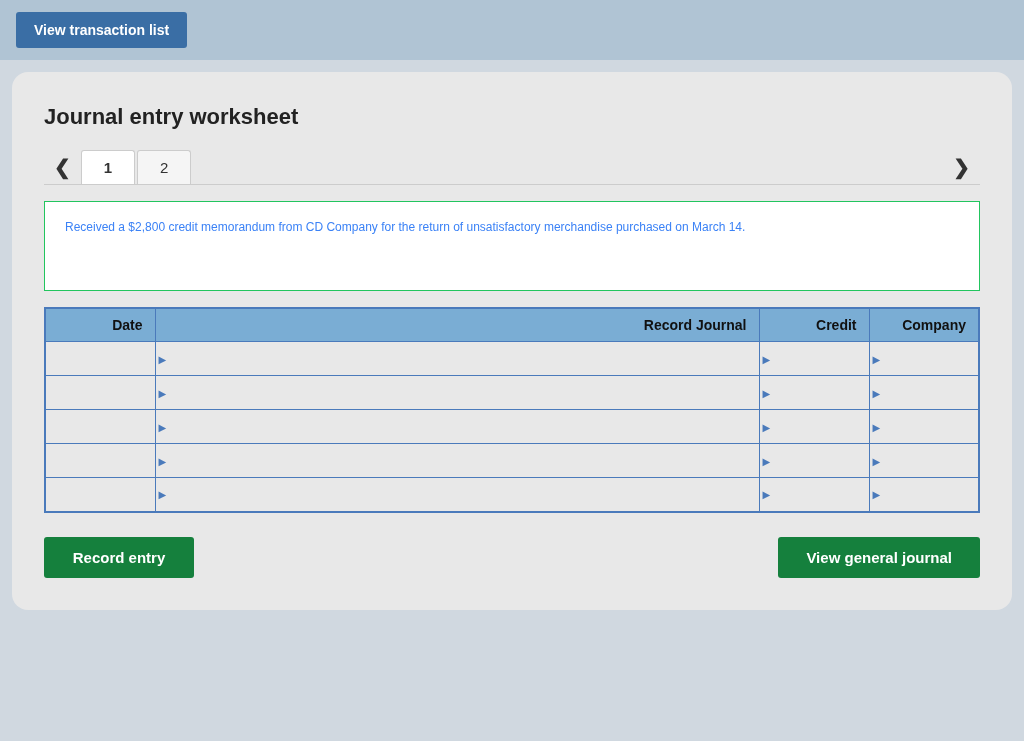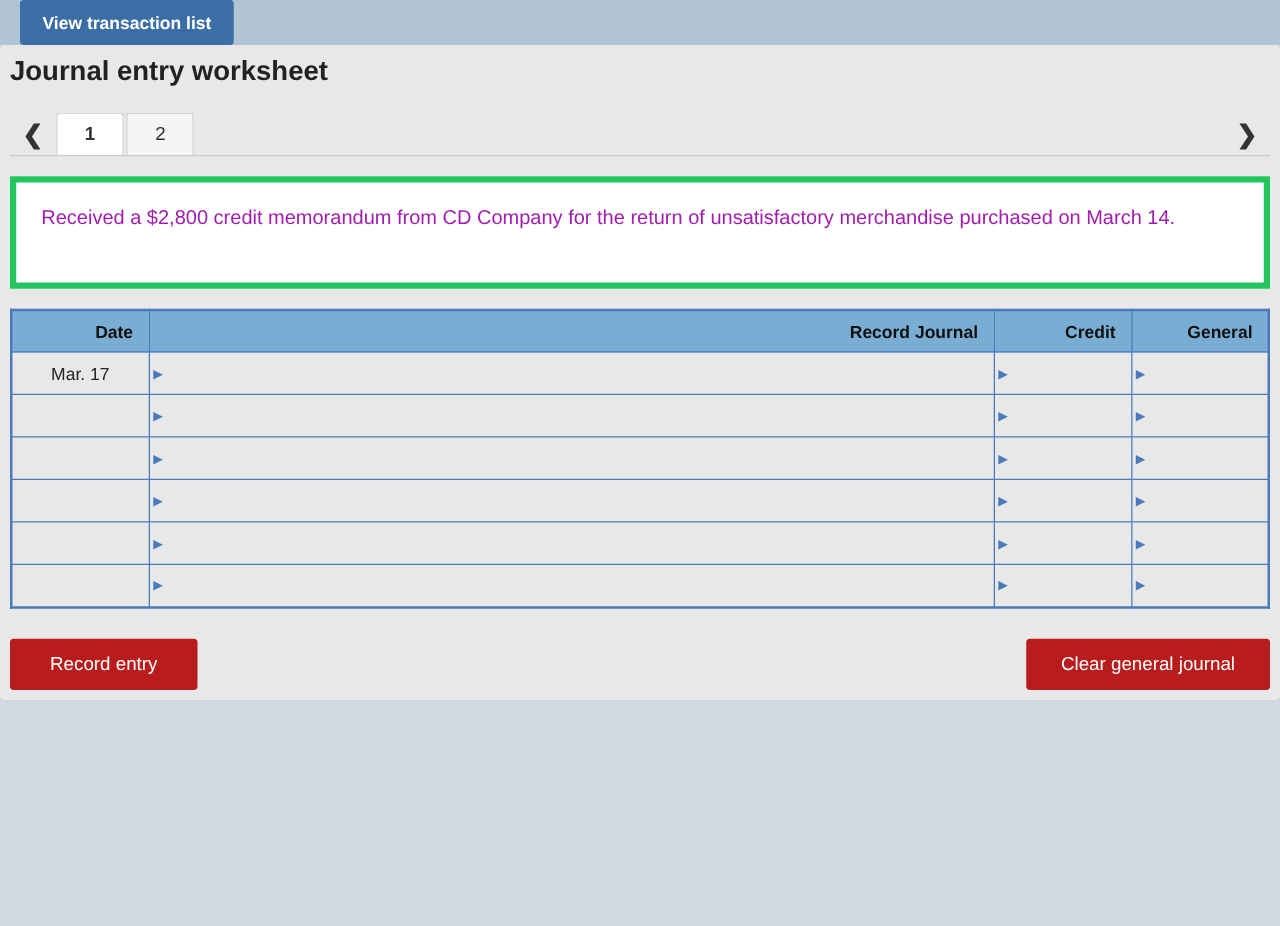--- a/index.html
+++ b/index.html
@@ -4,36 +4,37 @@
   <style>
     * { box-sizing: border-box; margin: 0; padding: 0; }
     body {
       font-family: Arial, sans-serif;
       background-color: #d0d8e0;
       min-height: 741px;
       padding: 0;
     }
     .top-bar {
       background-color: #b0c4d4;
-      padding: 0 16px;
+      padding: 12px 16px;
     }
     .view-transaction-btn {
       background-color: #3a6ea5;
       color: white;
       border: none;
       padding: 10px 18px;
       font-size: 14px;
       font-weight: bold;
       cursor: pointer;
       border-radius: 3px;
     }
     .main-container {
       background-color: #e8e8e8;
-      padding: 8px;
-      border-radius: 4px;
+      margin: 12px;
+      padding: 32px;
+      border-radius: 16px;
     }
     .worksheet-title {
       font-size: 22px;
       font-weight: bold;
       color: #222;
       margin-bottom: 20px;
     }
     .tabs-row {
       display: flex;
       align-items: center;
@@ -65,26 +66,26 @@
       border-color: #ccc;
       font-weight: bold;
       position: relative;
       z-index: 1;
     }
     .tab-spacer {
       flex: 1;
     }
     .description-box {
       background: white;
-      border: 5px solid #22c55e;
+      border: 1px solid #22c55e;
       padding: 16px 20px;
       margin-bottom: 16px;
-      font-size: 16px;
+      font-size: 12px;
       line-height: 1.6;
-      color: #a21caf;
+      color: #3b82f6;
       min-height: 90px;
     }
     .note-text {
       color: #cc0000;
       font-size: 13px;
       margin-bottom: 12px;
     }
     .journal-table {
       width: 100%;
       border-collapse: collapse;
@@ -140,26 +141,26 @@
     }
     .journal-table tbody tr td.has-indicator input {
       padding-left: 16px;
     }
     .buttons-row {
       display: flex;
       align-items: center;
       gap: 16px;
     }
     .btn-primary {
-      background-color: #b91c1c;
+      background-color: #15803d;
       color: white;
       border: none;
       padding: 12px 28px;
       font-size: 15px;
-      font-weight: normal;
+      font-weight: bold;
       cursor: pointer;
       border-radius: 3px;
       min-width: 150px;
     }
     .btn-spacer {
       flex: 1;
     }
   </style>
 </head>
 <body>
@@ -183,30 +184,24 @@
     <span>Received a $2,800 credit memorandum from CD Company for the return of unsatisfactory merchandise purchased on March 14.</span>
   </div>
 
 
   <table class="journal-table">
     <thead>
       <tr>
         <th class="col-date">Date</th>
         <th class="col-journal">Record Journal</th>
         <th class="col-debit">Credit</th>
-        <th class="col-credit">General</th>
+        <th class="col-credit">Company</th>
       </tr>
     </thead>
     <tbody>
-      <tr>
-        <td class="date-cell">Mar. 17</td>
-        <td class="has-indicator"><input type="text" style=""></td>
-        <td class="has-indicator"><input type="text" style=""></td>
-        <td class="has-indicator"><input type="text" style=""></td>
-      </tr>
       <tr>
         <td class="date-cell"></td>
         <td class="has-indicator"><input type="text" style=""></td>
         <td class="has-indicator"><input type="text" style=""></td>
         <td class="has-indicator"><input type="text" style=""></td>
       </tr>
       <tr>
         <td class="date-cell"></td>
         <td class="has-indicator"><input type="text" style=""></td>
         <td class="has-indicator"><input type="text" style=""></td>
@@ -229,15 +224,15 @@
         <td class="has-indicator"><input type="text" style=""></td>
         <td class="has-indicator"><input type="text" style=""></td>
         <td class="has-indicator"><input type="text" style=""></td>
       </tr>
     </tbody>
   </table>
 
   <div class="buttons-row">
     <button class="btn-primary">Record entry</button>
     <div class="btn-spacer"></div>
-    <button class="btn-primary">Clear general journal</button>
+    <button class="btn-primary">View general journal</button>
   </div>
 </div>
 
 </body></html>

